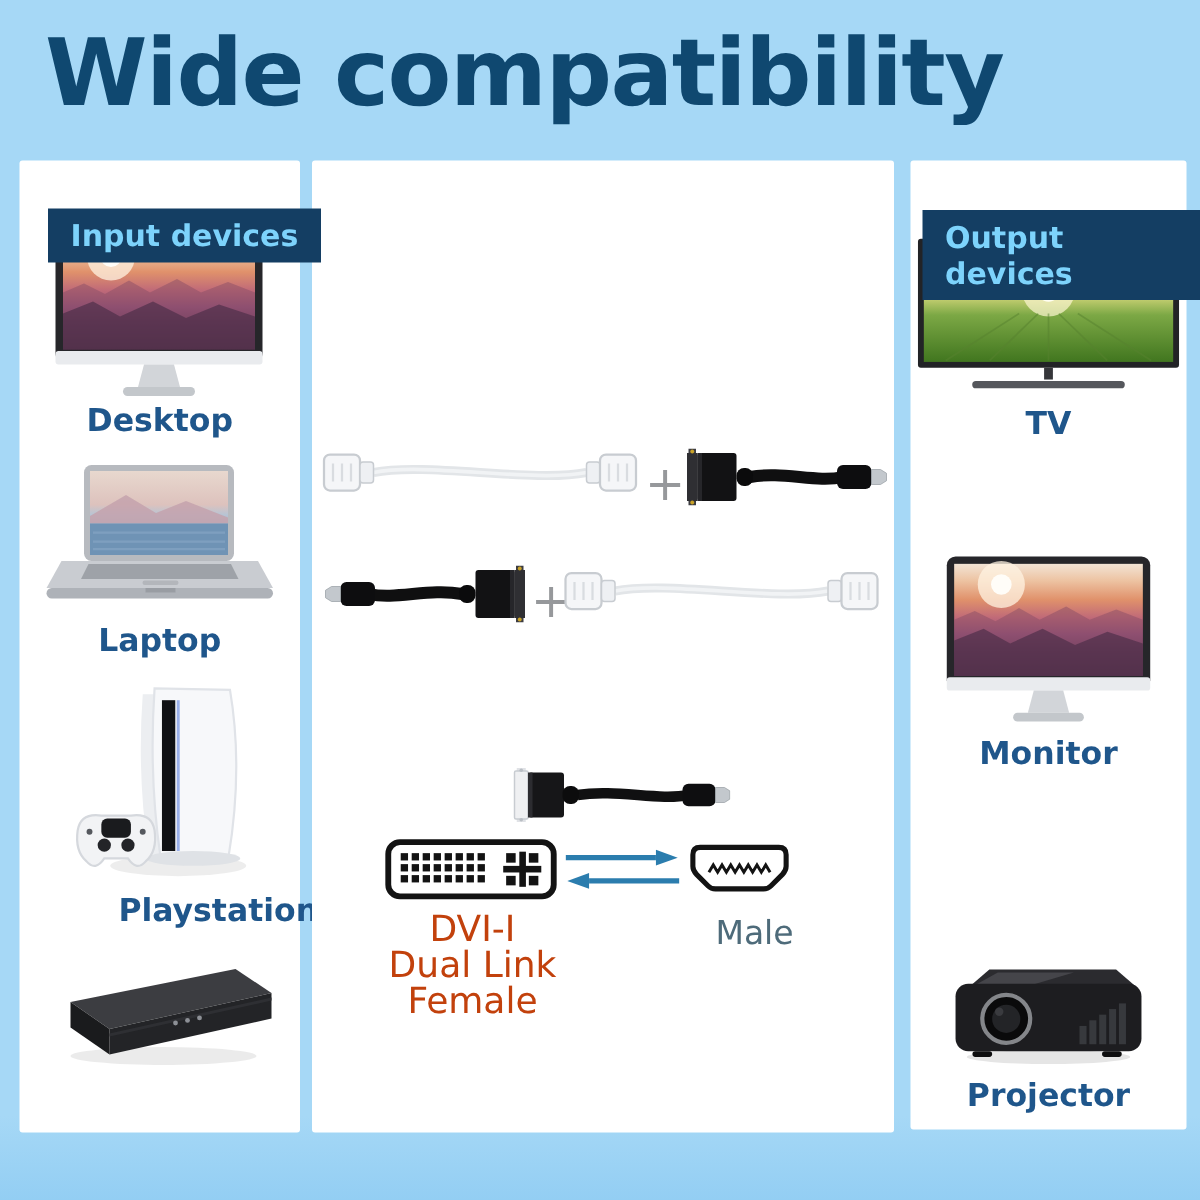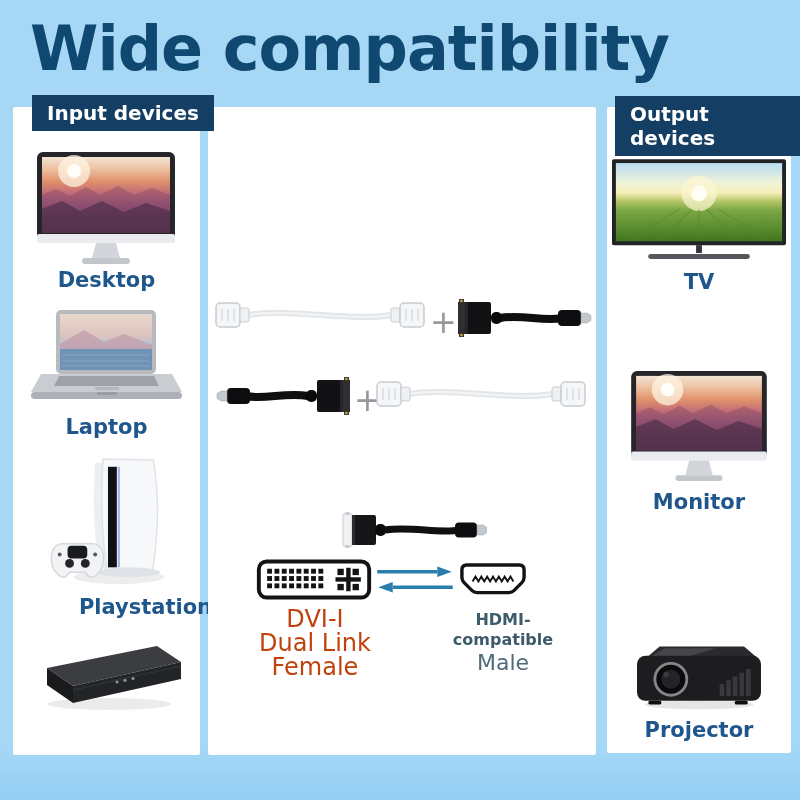--- a/index.html
+++ b/index.html
@@ -5,22 +5,22 @@
   html,body{margin:0;padding:0;}
   body{width:800px;height:800px;position:relative;overflow:hidden;
        background:linear-gradient(180deg,#a6d8f6 0%,#a6d8f6 93%,#93cef3 100%);
        font-family:"DejaVu Sans","Liberation Sans",sans-serif;}
   .title{position:absolute;left:30px;top:12px;font-size:62px;font-weight:bold;
          color:#0f4870;letter-spacing:-1px;}
   .panel{position:absolute;top:107px;height:648px;background:#fff;border-radius:2px;}
   .panel-left{left:13px;width:187px;}
   .panel-center{left:208px;width:388px;}
   .panel-right{left:607px;width:184px;height:646px;}
-  .badge{position:absolute;background:#143e63;color:#ffffff;font-weight:bold;
-         font-size:20px;padding:6px 15px;line-height:24px;}
+  .badge{position:absolute;background:#143e63;color:#7dd3fc;font-weight:bold;
+         font-size:20px;padding:6px 15px;line-height:24px;margin-top:44px;}
   .badge-input{left:32px;top:95px;}
   .badge-output{left:615px;top:96px;}
   .devimg{position:absolute;}
   .devimg svg{display:block;}
   .devlabel{position:absolute;left:0;width:100%;text-align:center;
             font-size:21px;font-weight:bold;color:#1f568b;}
   
   .lp-desktop-img{left:23px;top:44px;}
   .lp-desktop-lbl{top:161px;}
   .lp-laptop-img{left:16px;top:201px;}
@@ -281,21 +281,20 @@
       <path d="M8,3 h54 q5,0 5,5 v8 q0,3 -2.5,5.5 l-8,8 q-2,2 -5,2 h-33 q-3,0 -5,-2 l-8,-8 Q3,19 3,16 v-8 q0,-5 5,-5 z" fill="#fff" stroke="#131313" stroke-width="3.5"></path>
       <path d="M14,20 l3,-5 l3,5 l3,-5 l3,5 l3,-5 l3,5 l3,-5 l3,5 l3,-5 l3,5 l3,-5 l3,5 l3,-5 l3,5" fill="none" stroke="#131313" stroke-width="2"></path>
     </svg>
   </div>
   <div class="c-lbl-left">
     <div>DVI-I</div>
     <div>Dual Link</div>
     <div>Female</div>
   </div>
   <div class="c-lbl-right">
-    <div class="bold">HDMI-compatible</div>
     <div class="plain">Male</div>
   </div>
 </div>
 
 <div class="panel panel-right">
   <div class="devimg rp-tv-img">
     <svg width="176" height="104" viewBox="0 0 180 106">
       <rect x="1" y="1" width="178" height="88" rx="2" fill="#222326"></rect>
       <rect x="5" y="5" width="170" height="80" fill="url(#gField)"></rect>
       <circle cx="90" cy="36" r="18" fill="#fdf7d2" opacity="0.7"></circle>

